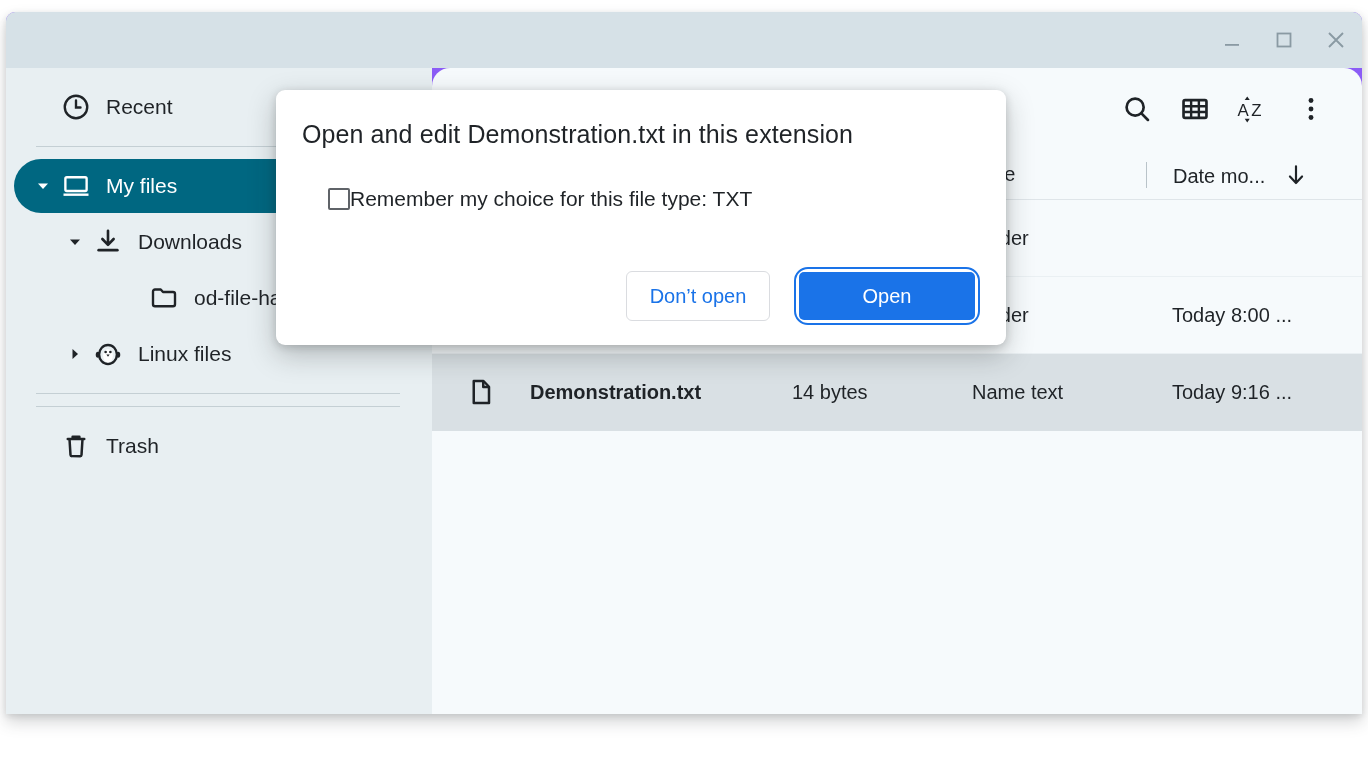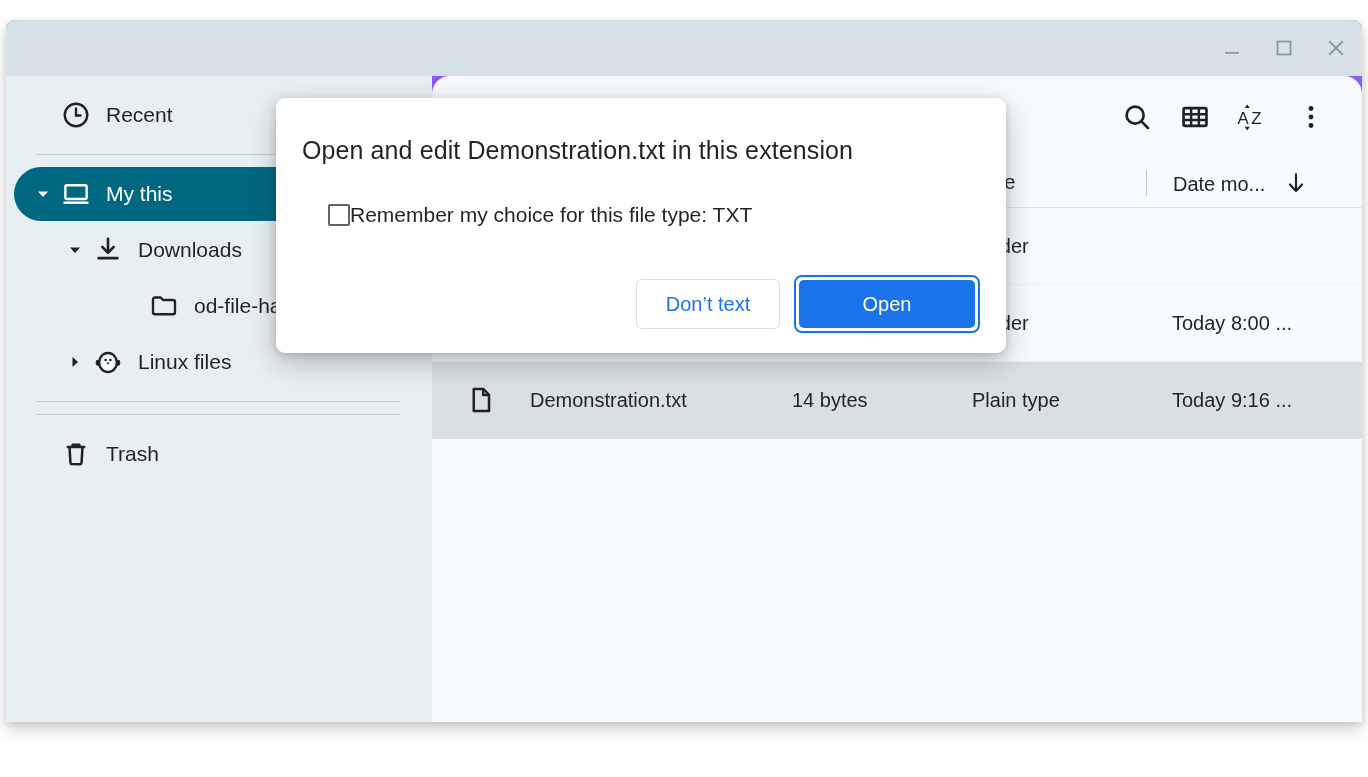--- a/index.html
+++ b/index.html
@@ -16,21 +16,21 @@
     position: relative;
     width: 1368px;
     height: 777px;
     background: #ffffff;
   }
 
   
   .window {
     position: absolute;
     left: 6px;
-    top: 20px;
+    top: 12px;
     width: 1356px;
     height: 702px;
     background: #8b5cf6;
     border-radius: 9px 9px 0 0;
     box-shadow: 0 8px 16px rgba(60,64,67,.22), 0 2px 6px rgba(60,64,67,.14);
     overflow: hidden;
   }
 
   
   .titlebar {
@@ -153,21 +153,21 @@
     height: 77px;
     font-size: 20px;
     color: #1f2327;
     border-bottom: 1px solid #eaf0f3;
     box-sizing: border-box;
     cursor: default;
   }
   .row.selected { background: #d9e0e4; border-bottom-color: #d9e0e4; }
 
   .c-icon  { width: 98px; flex: 0 0 98px; display: flex; align-items: center; justify-content: center; }
-  .c-name  { width: 262px; flex: 0 0 262px; }
+  .c-name  { width: 262px; flex: 0 0 262px; font-weight: bold; }
   .c-size  { width: 180px; flex: 0 0 180px; }
   .c-type  { width: 200px; flex: 0 0 200px; }
   .c-date  { flex: 1 1 auto; display: flex; align-items: flex-end; }
 
   .head-divider {
     width: 1px; height: 26px; background: #b9c3c9;
     margin-left: -26px; margin-right: 26px;
   }
   .sort-arrow { margin-left: 18px; display: flex; align-items: center; }
 
@@ -176,21 +176,21 @@
   .dialog {
     position: absolute;
     left: 270px;
     top: 78px;
     width: 730px;
     height: 255px;
     background: #ffffff;
     border-radius: 9px;
     box-shadow: 0 10px 28px rgba(32,33,36,.26), 0 2px 8px rgba(32,33,36,.18);
     box-sizing: border-box;
-    padding: 8px 26px;
+    padding: 0 26px;
   }
   .dlg-title {
     font-size: 25px;
     color: #1f2327;
     padding-top: 30px;
     letter-spacing: .1px;
   }
   .dlg-check-row {
     display: flex;
     align-items: center;
@@ -222,23 +222,23 @@
     border: 1px solid #dadce0;
     border-radius: 6px;
     background: #fff;
     color: #1a73e8;
     font-size: 20px;
     font-family: "Liberation Sans", sans-serif;
     display: flex; align-items: center; justify-content: center;
     cursor: default;
   }
   .btn-primary-wrap {
-    margin-left: 14px;
+    margin-left: 24px;
     border: 2px solid #1a73e8;
-    border-radius: 8px;
+    border-radius: 14px;
     padding: 3px;
     display: inline-block;
   }
   .btn-primary {
     height: 48px;
     min-width: 132px;
     border: none;
     border-radius: 5px;
     background: #1a73e8;
     color: #ffffff;
@@ -296,21 +296,21 @@
             <svg width="16" height="16" viewBox="0 0 16 16">
                 <path d="M3 5.5 L8 11 L13 5.5 Z" fill="#ffffff"></path>
               </svg>
           </span>
           <span class="nav-ico">
             <svg width="30" height="30" viewBox="0 0 24 24">
               <rect x="3.5" y="5" width="17" height="11" rx="1.2" fill="none" stroke="#ffffff" stroke-width="1.9"></rect>
               <rect x="2" y="18" width="20" height="1.9" fill="#ffffff"></rect>
             </svg>
           </span>
-          <span class="nav-label">My this</span>
+          <span class="nav-label">My files</span>
         </div>
 
         <div class="nav-item indent-1">
           <span class="twisty">
             <svg width="16" height="16" viewBox="0 0 16 16">
                 <path d="M3 5.5 L8 11 L13 5.5 Z" fill="#1f2327"></path>
               </svg>
           </span>
           <span class="nav-ico">
             <svg width="30" height="30" viewBox="0 0 24 24">
@@ -448,36 +448,36 @@
 
         <div class="row selected">
           <div class="c-icon">
             <svg width="30" height="30" viewBox="0 0 24 24">
               <path d="M6.2 3.2 H14.0 L18.4 7.8 V20.8 H6.2 Z" fill="none" stroke="#1f2327" stroke-width="2" stroke-linejoin="round"></path>
               <path d="M13.8 3.4 V8.0 H18.3" fill="none" stroke="#1f2327" stroke-width="2" stroke-linejoin="round"></path>
             </svg>
           </div>
           <div class="c-name">Demonstration.txt</div>
           <div class="c-size">14 bytes</div>
-          <div class="c-type">Plain type</div>
+          <div class="c-type">Name text</div>
           <div class="c-date">Today 9:16 ...</div>
         </div>
 
       </section>
     </div>
 
     <div class="scrim"></div>
     <div class="dialog">
       <div class="dlg-title">Open and edit Demonstration.txt in this extension</div>
       <div class="dlg-check-row">
         <span class="checkbox"></span>
         <span class="dlg-check-label">Remember my choice for this file type: TXT</span>
       </div>
       <div class="dlg-actions">
-        <div class="btn-text">Don’t text</div>
+        <div class="btn-text">Don’t open</div>
         <div class="btn-primary-wrap">
           <div class="btn-primary">Open</div>
         </div>
       </div>
     </div>
 
   </div>
 </div>
 
 </body></html>

